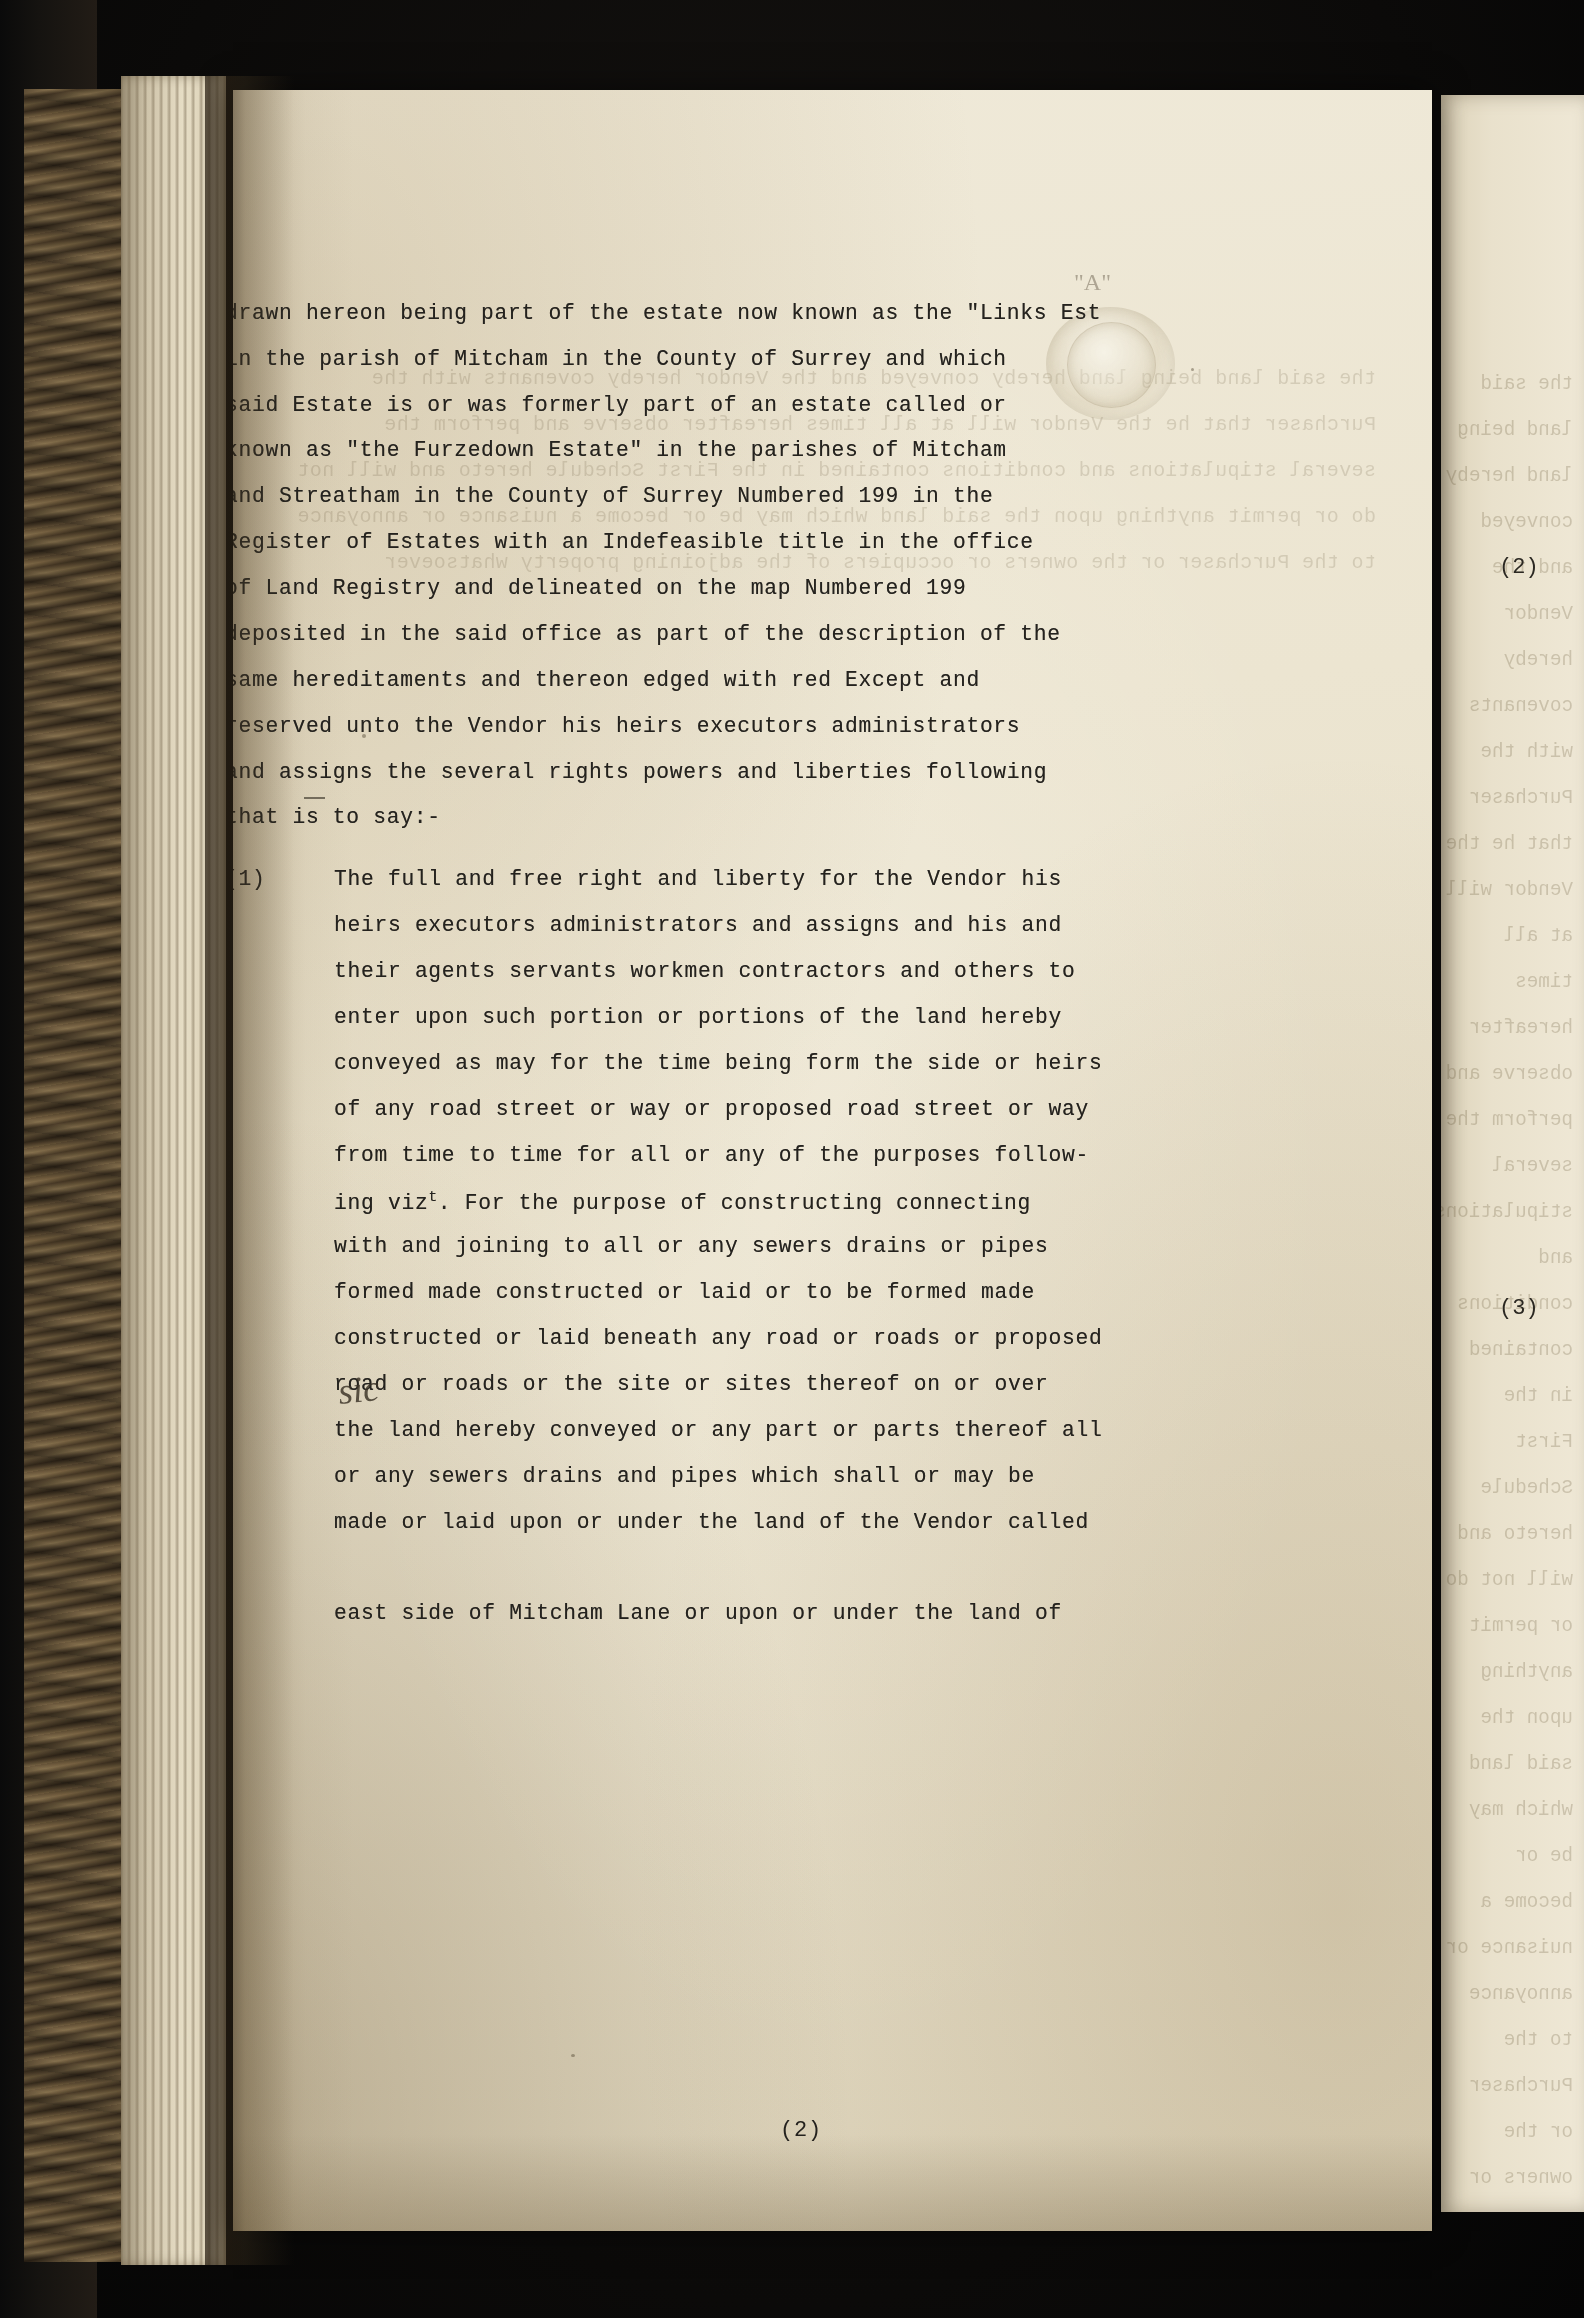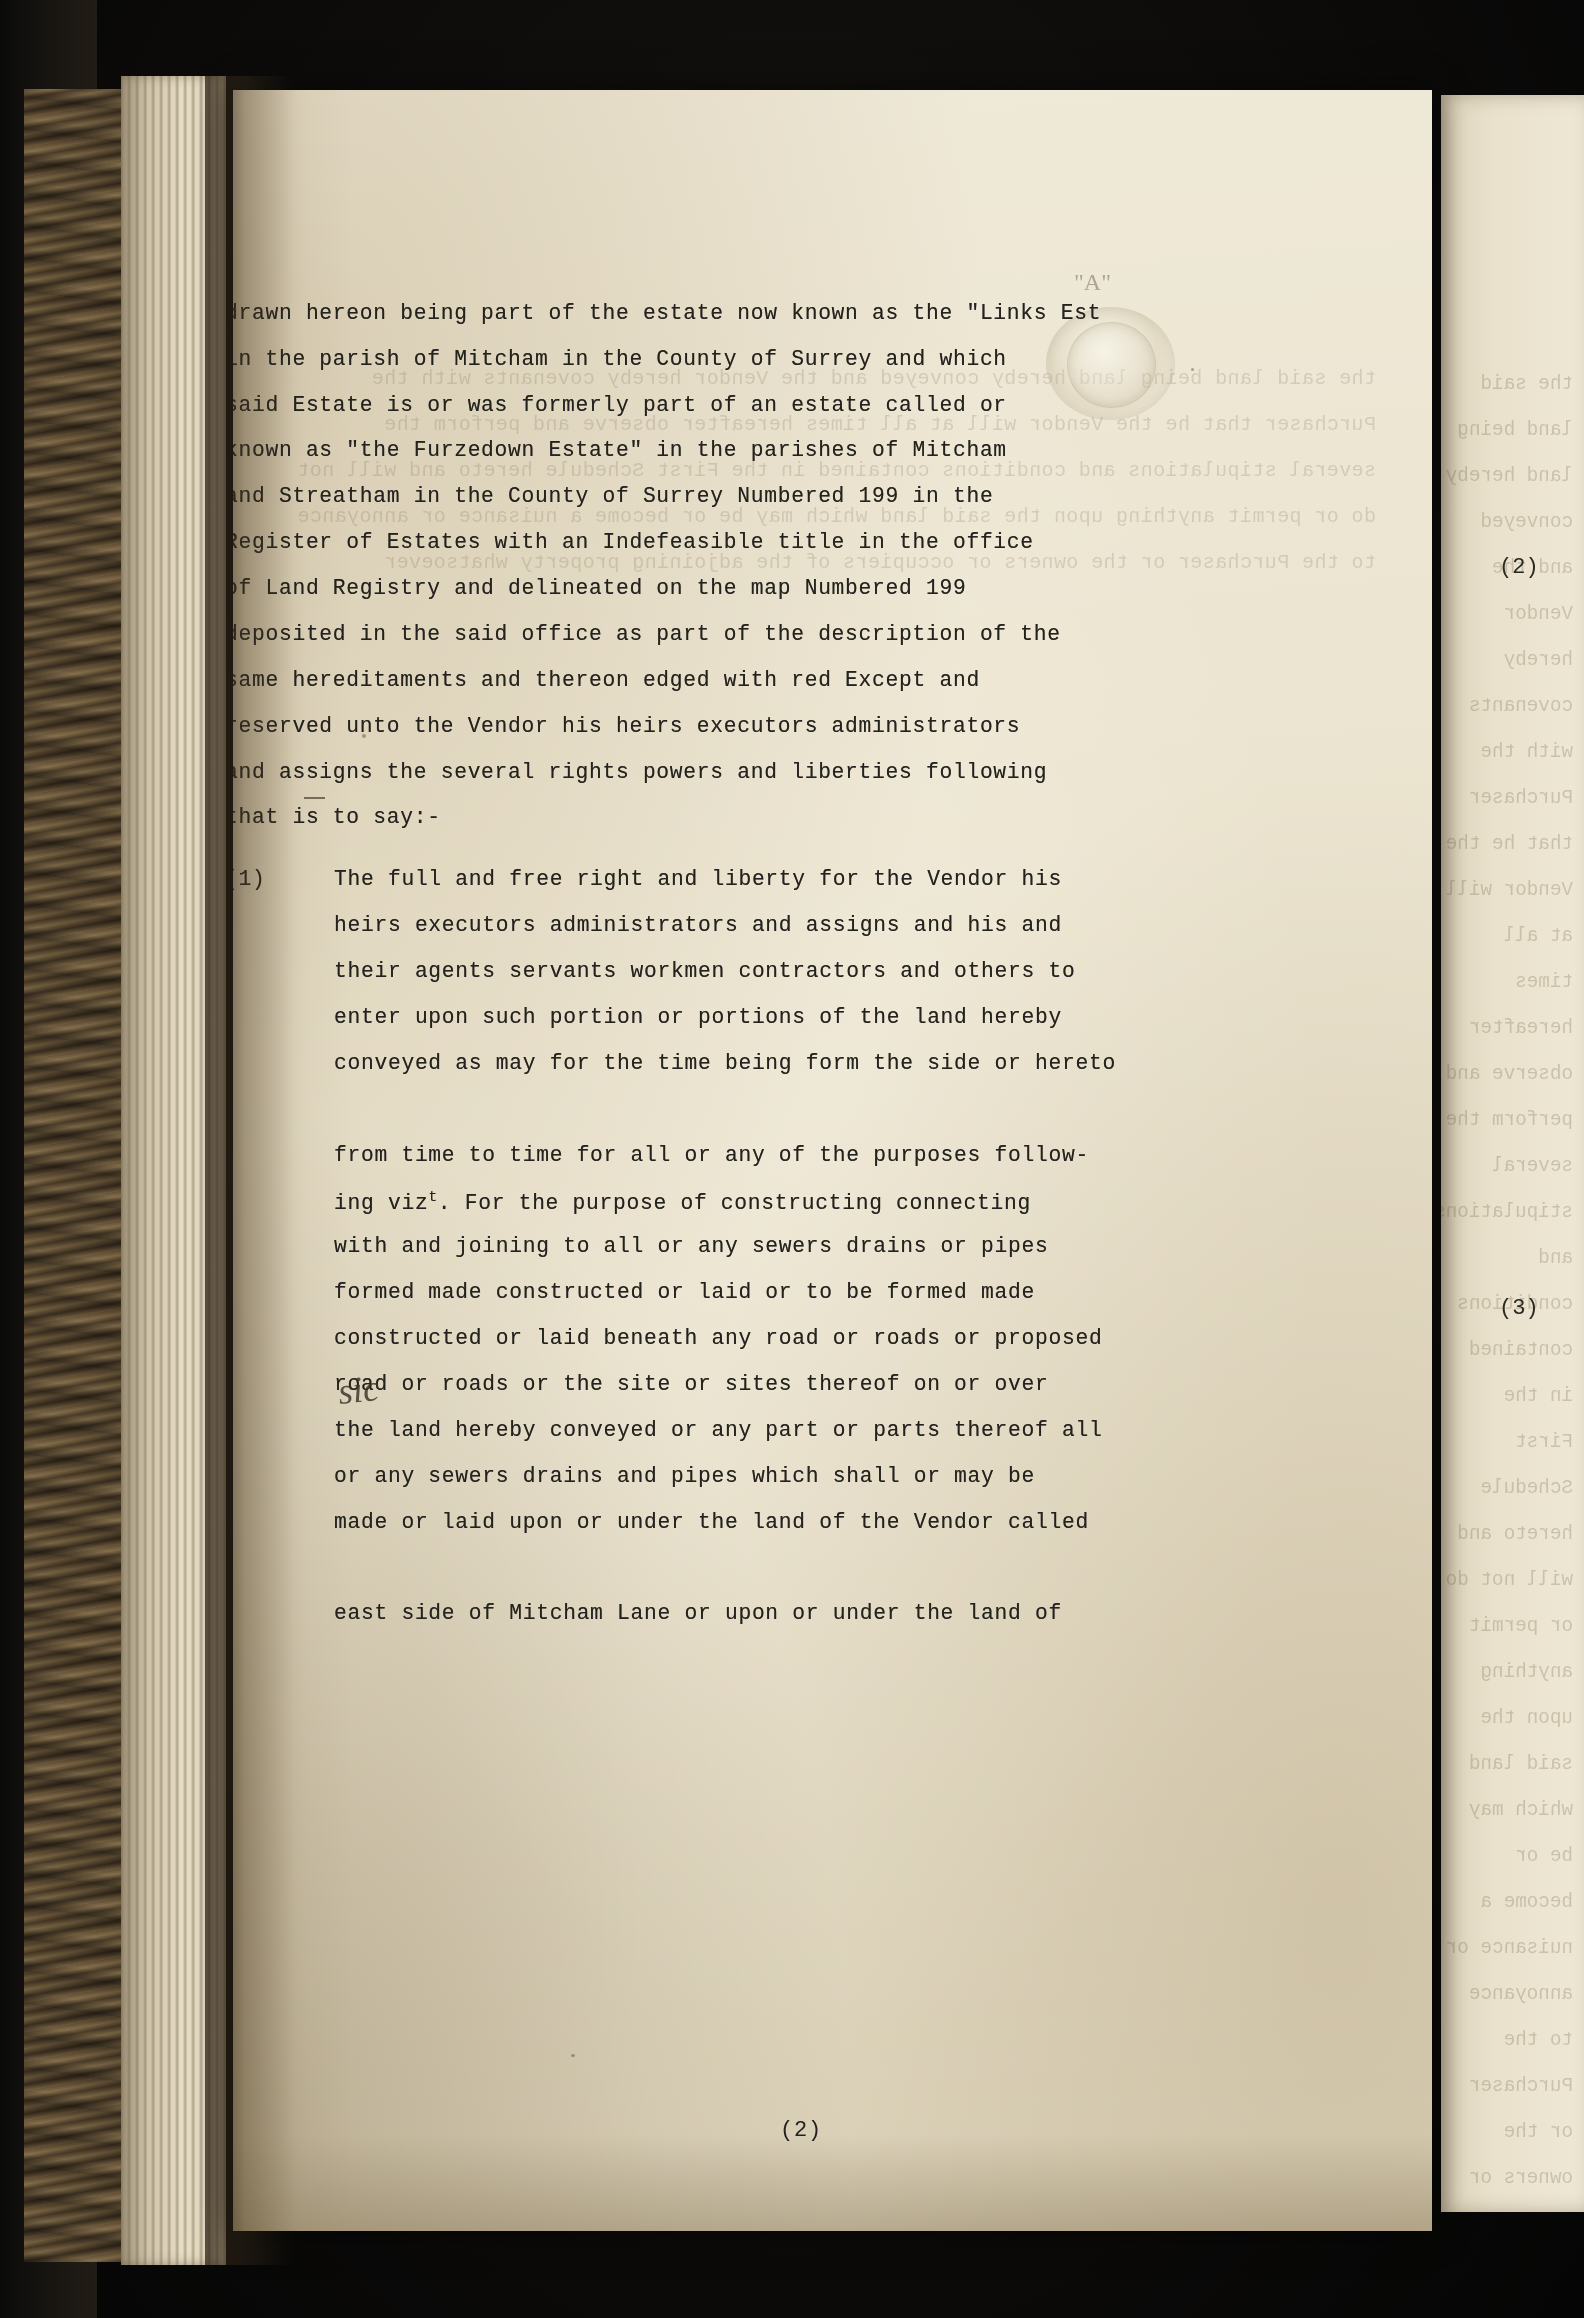--- a/index.html
+++ b/index.html
@@ -312,21 +312,22 @@
       <div class="line" style="left:-8px;top:624px">reserved unto the Vendor his heirs executors administrators</div>
       <div class="line" style="left:-8px;top:670px">and assigns the several rights powers and liberties following</div>
       <div class="line" style="left:-8px;top:715px">that is to say:-</div>
 
       <div class="line" style="left:-8px;top:777px">(1)</div>
 
       <div class="line" style="left:101px;top:777px">The full and free right and liberty for the Vendor his</div>
       <div class="line" style="left:101px;top:823px">heirs executors administrators and assigns and his and</div>
       <div class="line" style="left:101px;top:869px">their agents servants workmen contractors and others to</div>
       <div class="line" style="left:101px;top:915px">enter upon such portion or portions of the land hereby</div>
-      <div class="line" style="left:101px;top:961px"><span>conveyed as may for the time being form the </span><span class="u">side</span><span> or hereto</span></div>
+      <div class="line" style="left:101px;top:961px"><span>conveyed as may for the time being form the </span><span class="u">side</span><span> or heirs</span></div>
+      <div class="line" style="left:101px;top:1007px">of any road street or way or proposed road street or way</div>
       <div class="line" style="left:101px;top:1099px"><span>ing viz</span><span style="font-size:14.5px;vertical-align:super">t</span><span>. For the purpose of constructing connecting</span></div>
       <div class="line" style="left:101px;top:1053px">from time to time for all or any of the purposes follow-</div>
       <div class="line" style="left:101px;top:1144px">with and joining to all or any sewers drains or pipes</div>
       <div class="line" style="left:101px;top:1190px">formed made constructed or laid or to be formed made</div>
       <div class="line" style="left:101px;top:1282px">road or roads or the site or sites thereof on or over</div>
       <div class="line" style="left:101px;top:1236px">constructed or laid beneath any road or roads or proposed</div>
       <div class="line" style="left:101px;top:1328px">the land hereby conveyed or any part or parts thereof all</div>
       <div class="line" style="left:101px;top:1374px">or any sewers drains and pipes which shall or may be</div>
       <div class="line" style="left:101px;top:1420px">made or laid upon or under the land of the Vendor called</div>
       <div class="line" style="left:101px;top:1511px">east side of Mitcham Lane or upon or under the land of</div>

